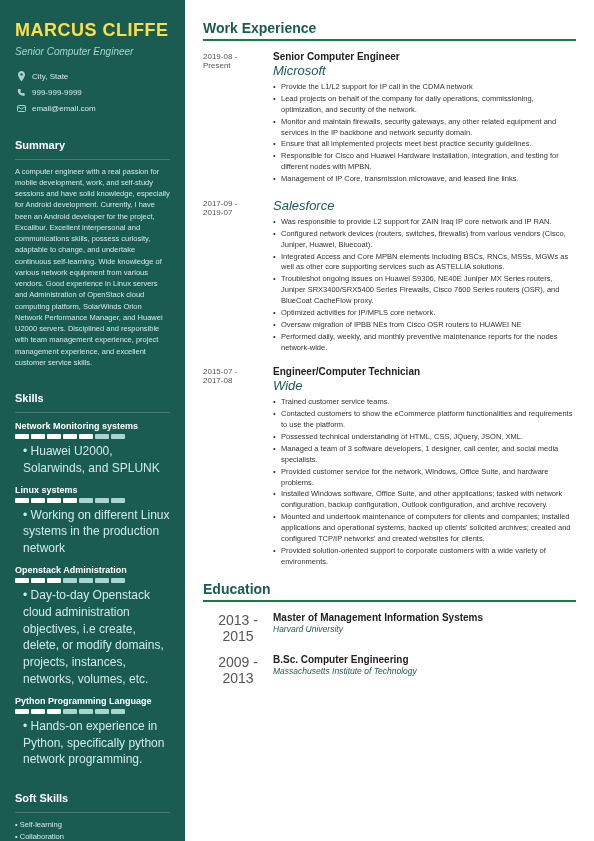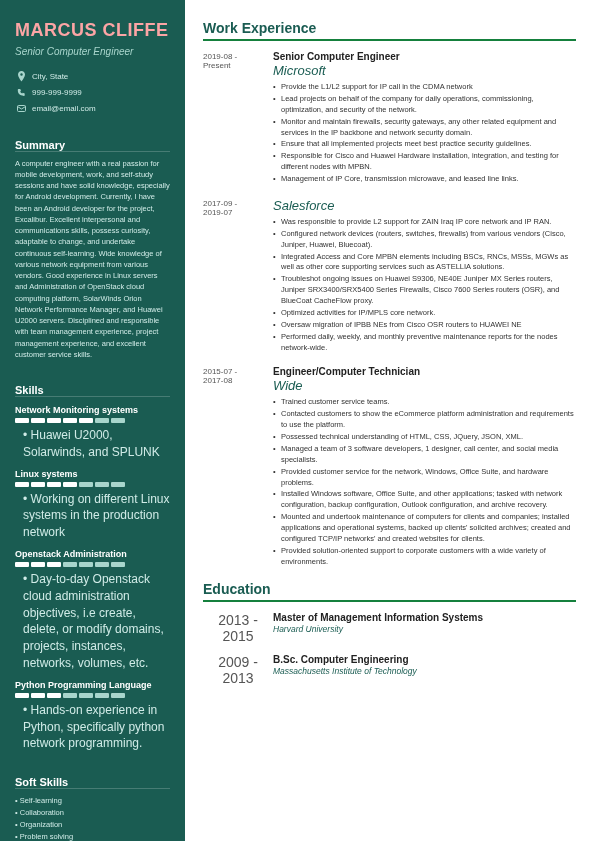--- a/index.html
+++ b/index.html
@@ -16,21 +16,21 @@
     .sidebar {
       width: 185px;
       background: #1a5c52;
       color: #fff;
       padding: 20px 15px;
       flex-shrink: 0;
     }
     .sidebar-name {
       font-size: 18px;
       font-weight: bold;
-      color: #fca5a5;
+      color: #fde047;
       letter-spacing: 0.5px;
       line-height: 1.2;
       margin-bottom: 4px;
     }
     .sidebar-title {
       font-style: italic;
       font-size: 10px;
       color: #a8d5cc;
       margin-bottom: 14px;
     }
@@ -53,21 +53,21 @@
       align-items: center;
       justify-content: center;
     }
     .section-title-sidebar {
       font-size: 11px;
       font-weight: bold;
       color: #fff;
       margin-bottom: 6px;
       margin-top: 24px;
       border-bottom: 1px solid rgba(255,255,255,0.2);
-      padding-bottom: 0;
+      padding-bottom: 8px;
     }
     .summary-text {
       font-size: 7.5px;
       color: #d0ebe7;
       line-height: 1.5;
     }
     .skill-name {
       font-size: 9px;
       font-weight: bold;
       color: #fff;
@@ -330,21 +330,21 @@
           </ul>
         </div>
       </div>
       <div class="experience-entry">
         <div class="exp-date">2015-07 -<br>2017-08</div>
         <div class="exp-content">
           <div class="exp-role">Engineer/Computer Technician</div>
           <div class="exp-company">Wide</div>
           <ul class="exp-bullets">
             <li>Trained customer service teams.</li>
-            <li>Contacted customers to show the eCommerce platform administration and requirements to use the platform.</li>
+            <li>Contacted customers to show the eCommerce platform functionalities and requirements to use the platform.</li>
             <li>Possessed technical understanding of HTML, CSS, JQuery, JSON, XML.</li>
             <li>Managed a team of 3 software developers, 1 designer, call center, and social media specialists.</li>
             <li>Provided customer service for the network, Windows, Office Suite, and hardware problems.</li>
             <li>Installed Windows software, Office Suite, and other applications; tasked with network configuration, backup configuration, Outlook configuration, and archive recovery.</li>
             <li>Mounted and undertook maintenance of computers for clients and companies; installed applications and operational systems, backed up clients' solicited archives; created and configured TCP/IP networks' and created websites for clients.</li>
             <li>Provided solution-oriented support to corporate customers with a wide variety of environments.</li>
           </ul>
         </div>
       </div>
     </div>

